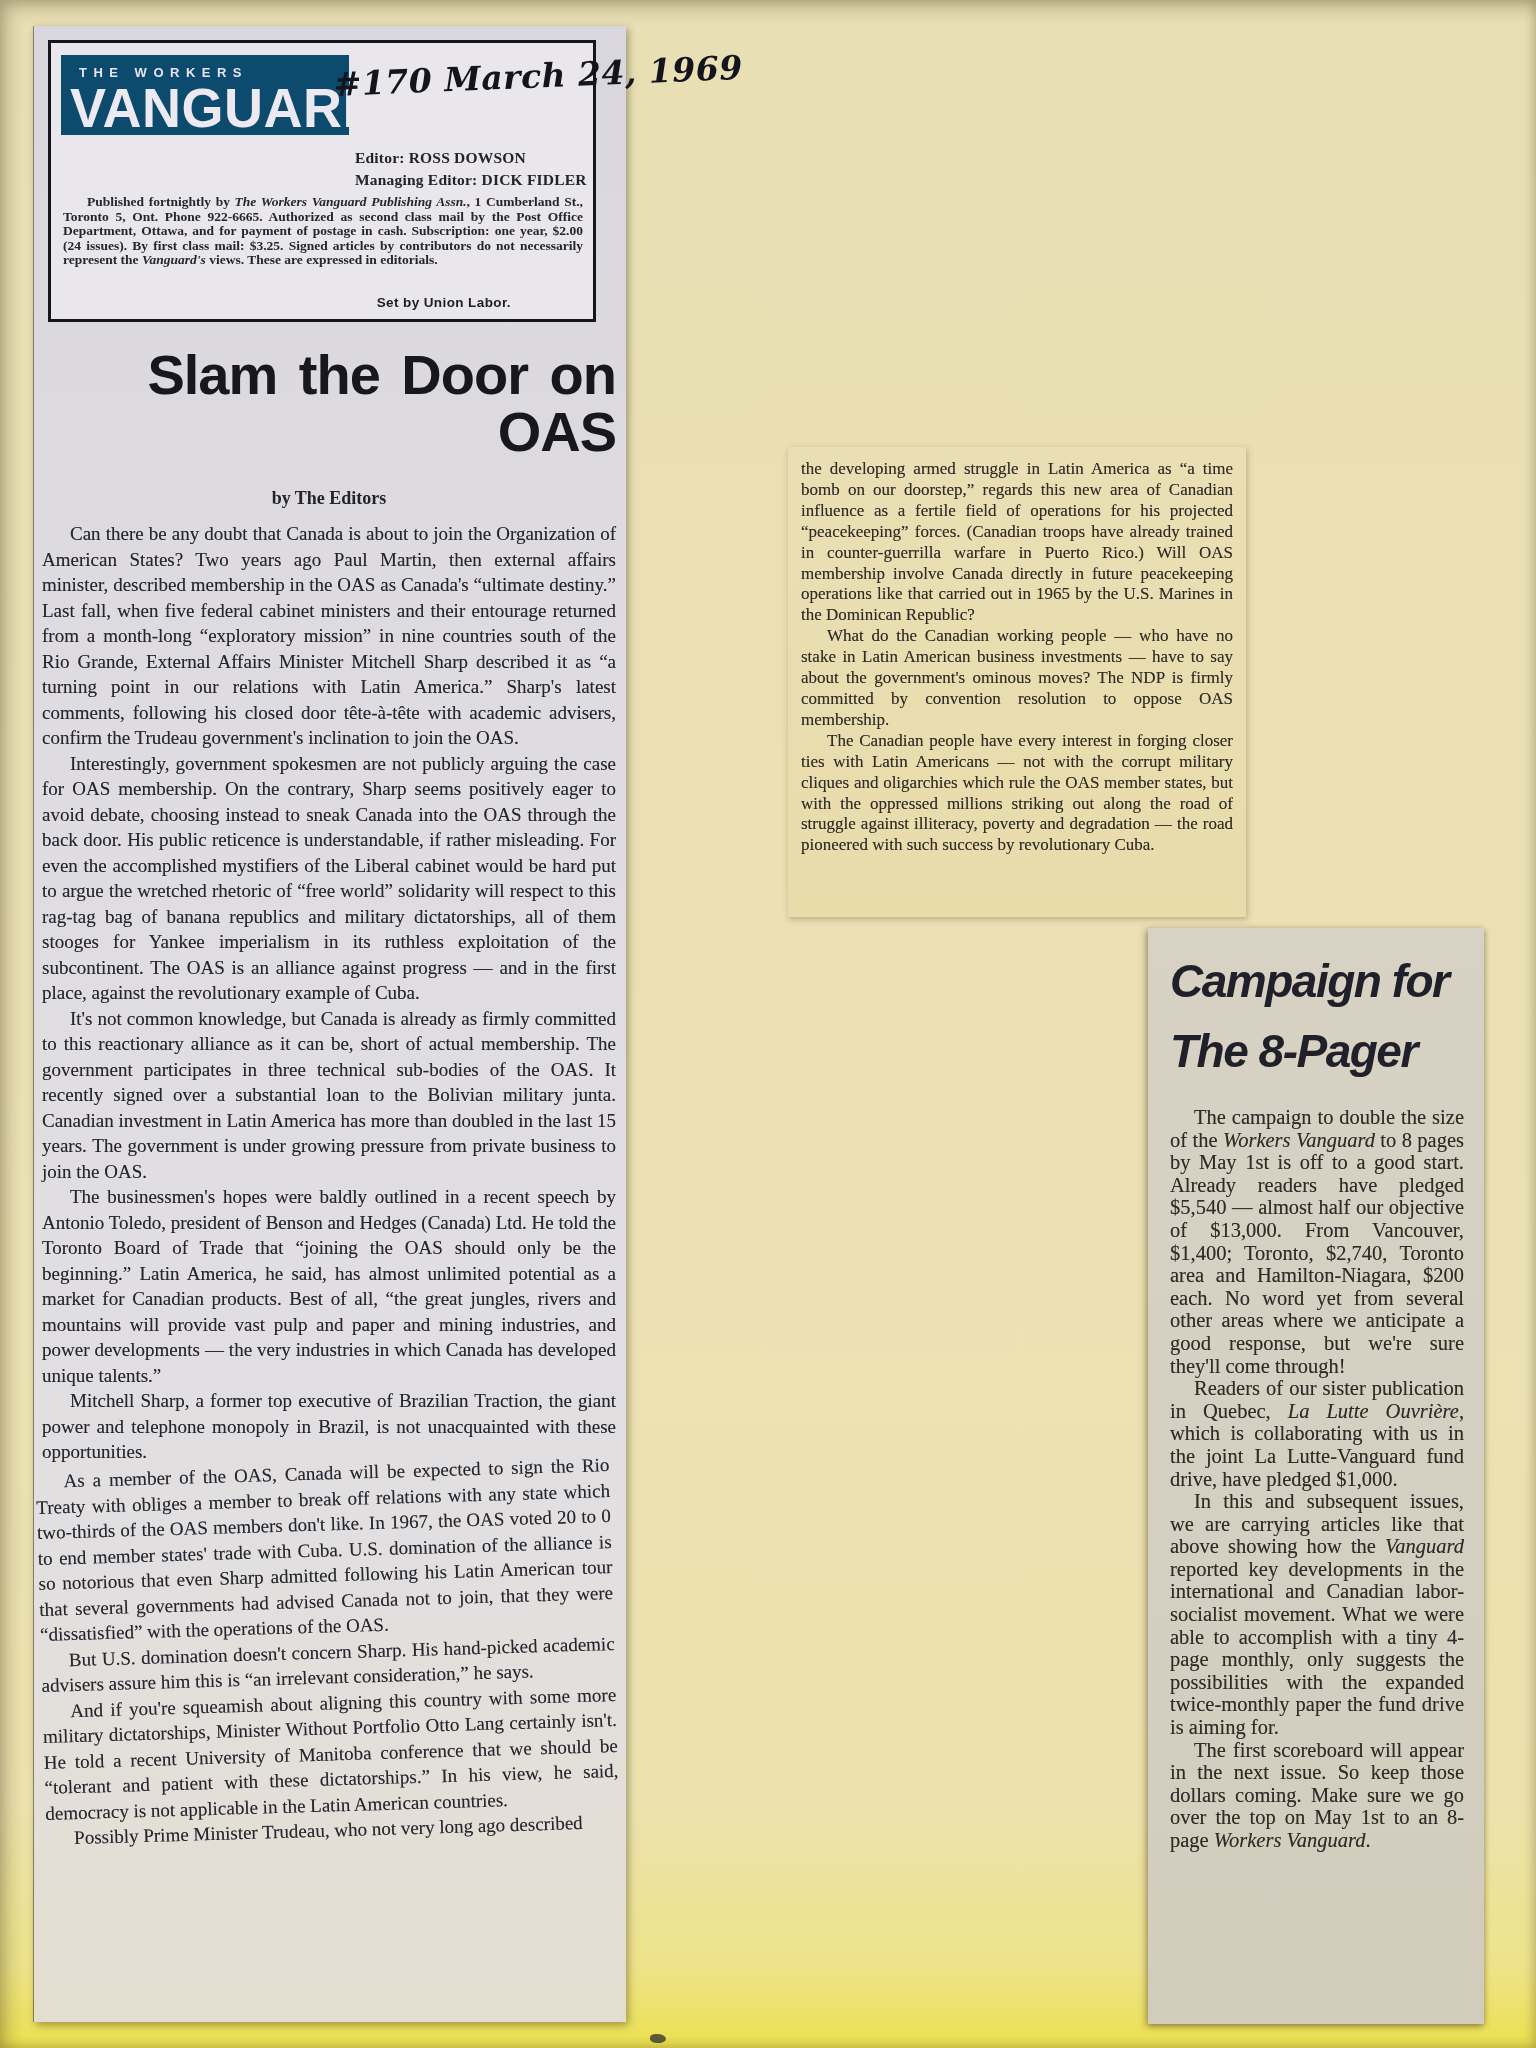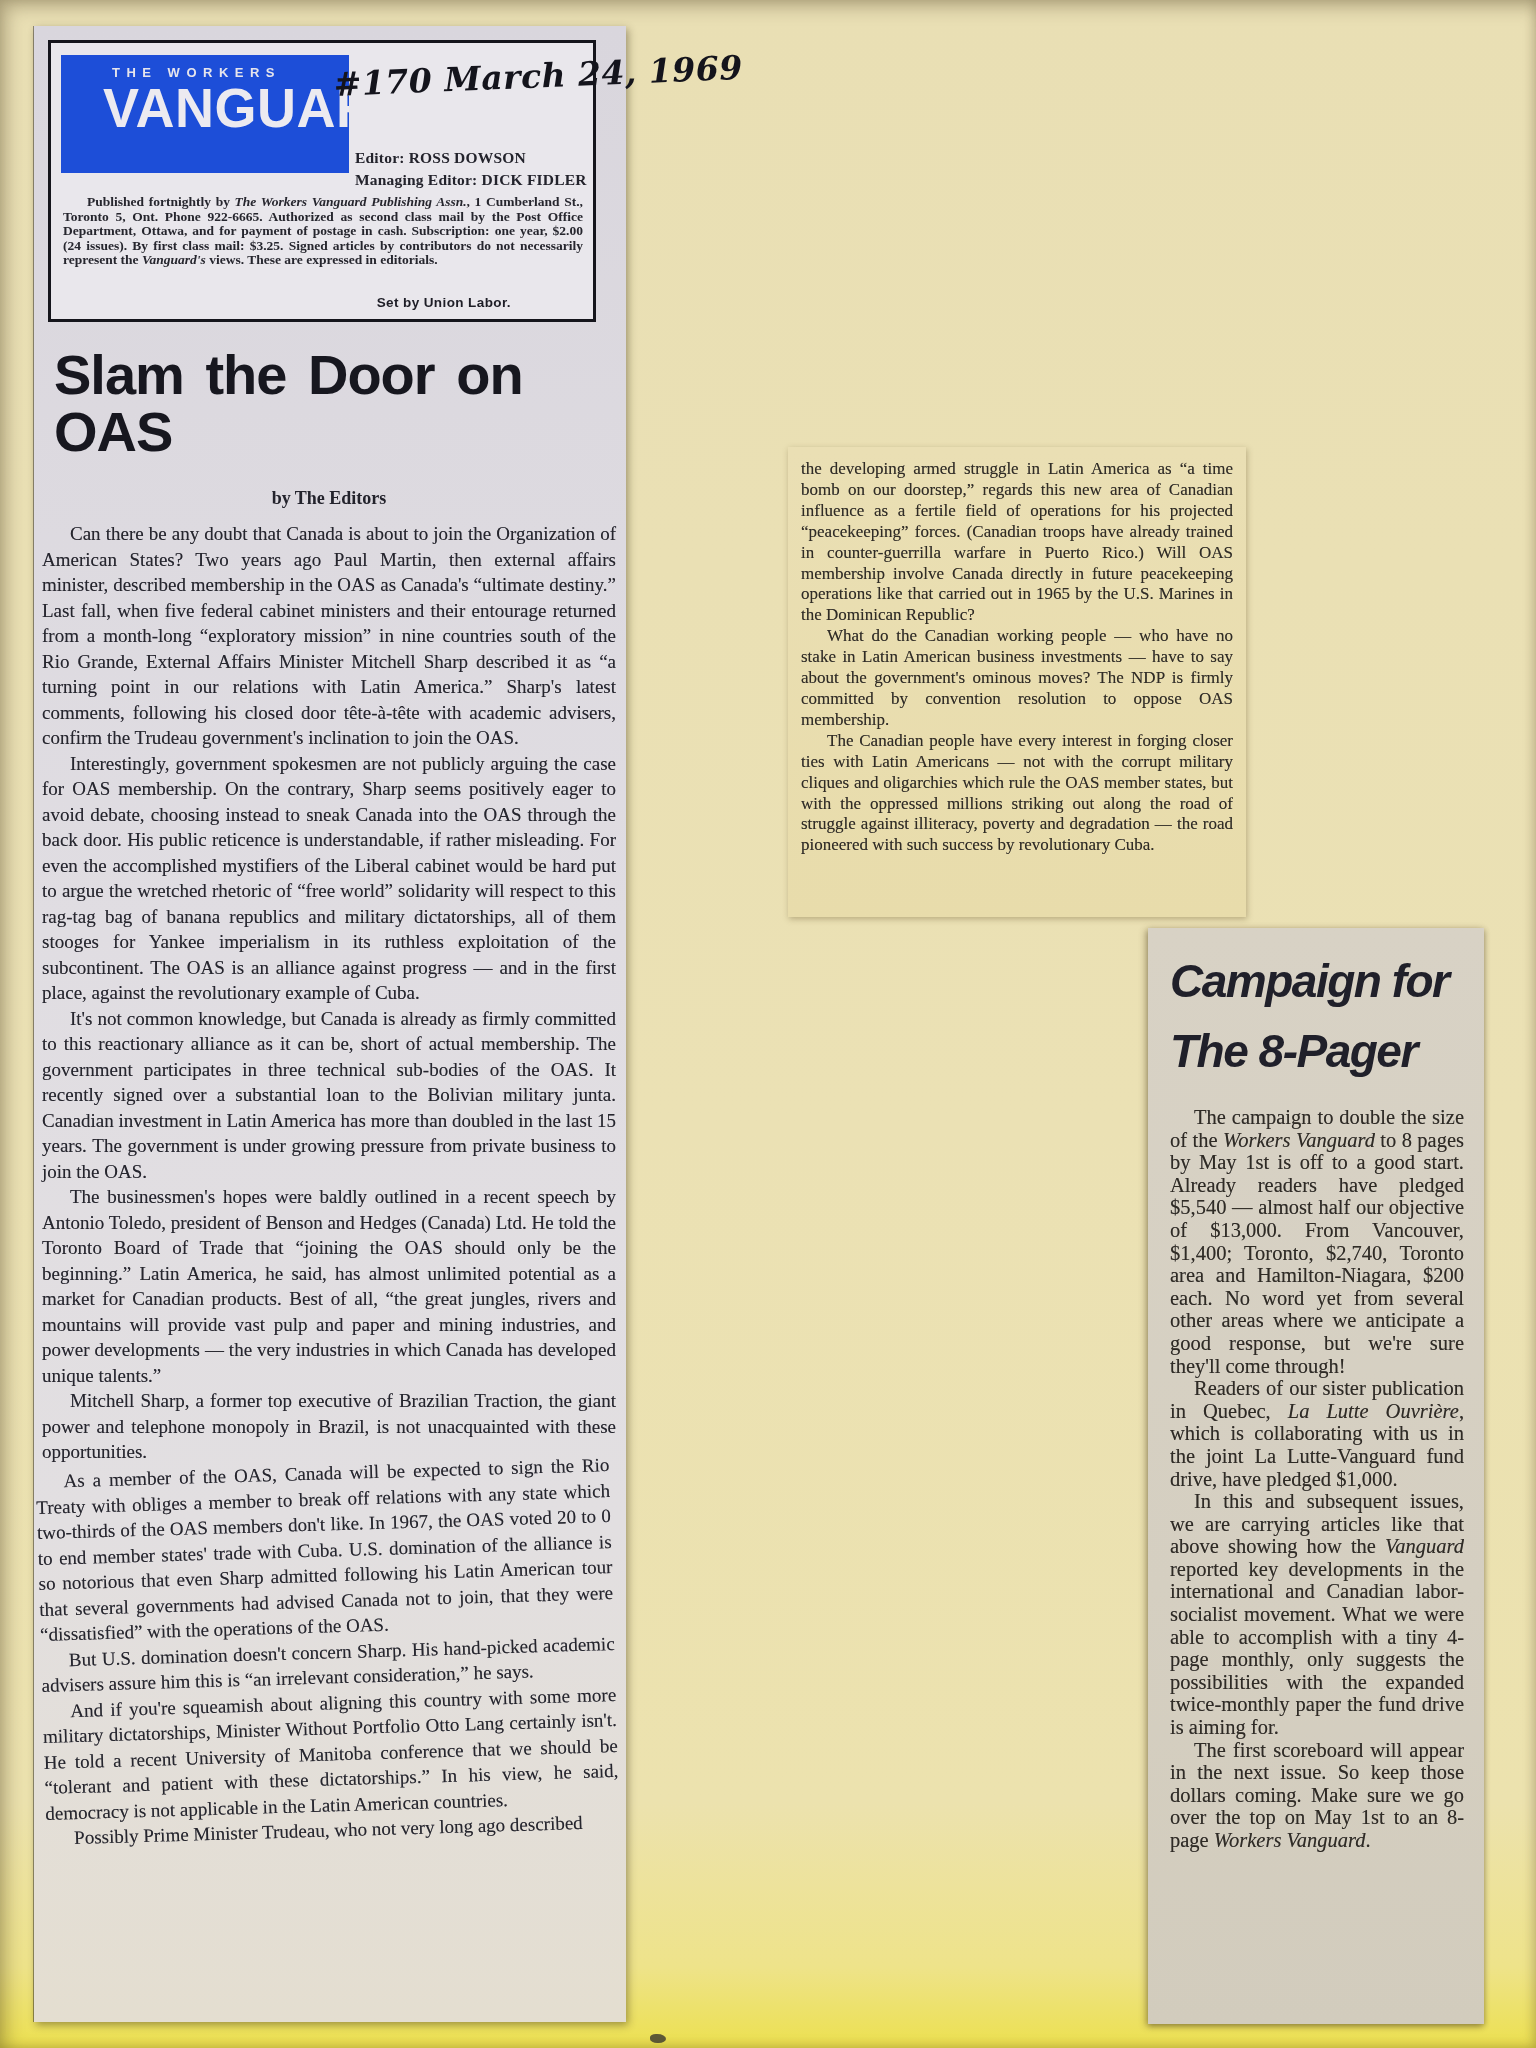--- a/index.html
+++ b/index.html
@@ -20,22 +20,22 @@
     left:34px; top:26px; width:592px; height:1996px;
     background:linear-gradient(180deg,#d9d6dd 0%, #e0dde2 45%, #e2dfe1 75%, #e4ded0 100%);
     box-shadow: 2px 3px 8px rgba(60,48,20,.45), -1px 0 0 rgba(30,30,35,.45);
     padding:320px 10px 0 8px;
   }
   .masthead{
     position:absolute; left:14px; top:14px; width:548px; height:282px;
     border:3px solid #15151c; background:#e9e7ec;
   }
   .logo{
-    position:absolute; left:10px; top:12px; width:288px; height:118px;
-    background:#1d4ed8; color:#eceaf0; overflow:hidden;padding-left:33px;
+    position:absolute; left:10px; top:12px; width:288px; height:80px;
+    background:#0c4a6e; color:#eceaf0; overflow:hidden;
   }
   .logo-small{
     font-family:"Liberation Sans", sans-serif; font-size:13px; font-weight:700;
     letter-spacing:6.5px; padding:10px 0 0 18px; color:#e6e5ec;
   }
   .logo-large{
     font-family:"Liberation Sans", sans-serif; font-size:54px; font-weight:900;
     line-height:1.04; letter-spacing:.5px; padding-left:9px; transform:scaleY(1.02);
   }
   .handwriting{
@@ -57,21 +57,21 @@
   .setby{
     position:absolute; left:12px; right:10px; top:252px;
     text-align:right; padding-right:72px;
     font-family:"Liberation Sans", sans-serif; font-size:13.5px; font-weight:700;
     letter-spacing:.4px; color:#1d1d26;
   }
 
   .headline{
     font-family:"Liberation Sans", sans-serif; font-weight:800;
     font-size:56px; line-height:1.02; letter-spacing:-1px; word-spacing:7px;
-    color:#17171f; margin-left:12px;
+    color:#17171f; margin-left:12px;text-align:right;
   }
   .byline{
     text-align:center; font-weight:700; font-size:18px; margin-top:28px; color:#23232c;
   }
   .body-left{ margin-top:12px; color:#26262e; }
   .body-left p, .body-right p, .camp-body p{
     text-align:justify; text-indent:28px;
     text-shadow:0 0 .5px rgba(40,40,55,.45);
   }
   .body-left p{ font-size:19px; line-height:25.5px; }

